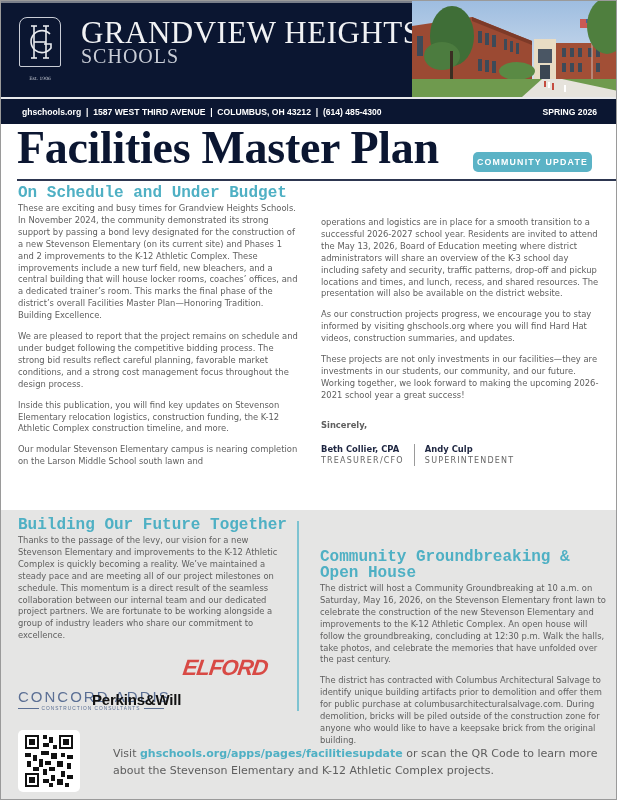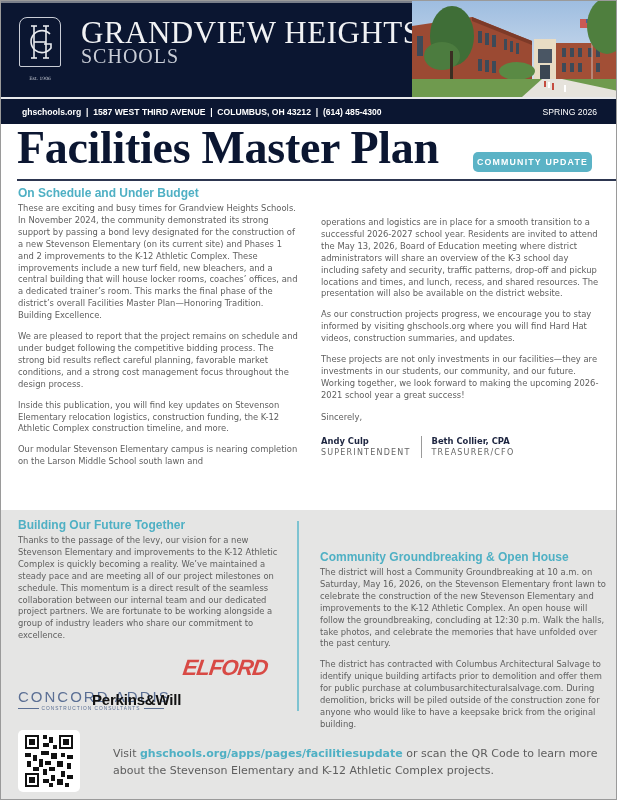--- a/index.html
+++ b/index.html
@@ -18,36 +18,36 @@
   .logo-name2 { position: absolute; left: 80px; top: 44px; font-family: "Liberation Serif", serif; font-size: 20px; letter-spacing: 1px; color: #c9cdd6; white-space: nowrap; }
 
   .hero-photo { position: absolute; left: 411px; top: 0; width: 206px; height: 96px; overflow: hidden; }
   .hero-photo svg { width: 206px; height: 96px; display: block; }
 
   .masthead-rule { position: absolute; left: 0; top: 96px; width: 617px; height: 2px; background: #e8e9ec; }
 
   
   .infobar { position: absolute; left: 0; top: 98px; width: 617px; height: 25px; background: #0b1631; display: flex; align-items: center; justify-content: space-between; padding: 0 21px; }
   .infobar-contact { font-family: "Liberation Sans", sans-serif; font-weight: bold; font-size: 8.6px; color: #ffffff; white-space: nowrap; }
-  .infobar-season { font-family: "Liberation Sans", sans-serif; font-weight: normal; font-size: 8.6px; color: #ffffff; }
+  .infobar-season { font-family: "Liberation Sans", sans-serif; font-weight: bold; font-size: 8.6px; color: #ffffff; }
 
   
   .title { position: absolute; left: 16px; top: 120px; font-family: "Liberation Serif", serif; font-size: 46px; color: #0b1631; white-space: nowrap; letter-spacing: -0.3px; }
   .badge { position: absolute; left: 472px; top: 151px; width: 119px; height: 20px; background: #5bb3c6; border-radius: 5px; color: #fff; font-family: "Liberation Sans", sans-serif; font-weight: bold; font-size: 8.8px; letter-spacing: 1.2px; display: flex; align-items: center; justify-content: center; }
   .title-rule { position: absolute; left: 16px; top: 178px; width: 601px; height: 1.5px; background: #2d3650; }
 
   
   .col { position: absolute; font-family: "DejaVu Sans", sans-serif; font-size: 8.4px; line-height: 11.9px; color: #5e5e5e; }
   .col p { margin-bottom: 9px; }
   .col-left { left: 17px; top: 184px; width: 280px; }
   .col-right { left: 320px; top: 216px; width: 286px; }
 
-  .h-teal { font-family: Liberation Sans, sans-serif; font-weight: bold; color: #4fb0c4; font-size: 12px; line-height: 16px; margin-bottom: 2px; }
-
-  .signoff { margin-top: 10px; }
+  .h-teal { font-family: Liberation Mono, monospace; font-weight: bold; color: #4fb0c4; font-size: 16px; line-height: 16px; margin-bottom: 2px; }
+
+  .signoff { margin-top: 18px; font-weight: bold; }
   .signatures { display: flex; align-items: stretch; margin-top: 12px; }
   .sig { padding-right: 10px; }
   .sig + .sig { border-left: 1px solid #9a9a9a; padding-left: 10px; }
   .sig-name { font-weight: bold; color: #1d2540; font-size: 8.4px; line-height: 11px; }
   .sig-title { letter-spacing: 1.2px; font-size: 8px; line-height: 11px; color: #666; }
 
   
   .panel { position: absolute; left: 0; top: 509px; width: 617px; height: 291px; background: #e5e5e4; }
   .panel-divider { position: absolute; left: 296px; top: 520px; width: 2px; height: 190px; background: #7ec3d1; }
   .panel-col { position: absolute; font-family: "DejaVu Sans", sans-serif; font-size: 8.4px; line-height: 11.9px; color: #5e5e5e; }
@@ -182,26 +182,26 @@
     <p>Our modular Stevenson Elementary campus is nearing completion on the Larson Middle School south lawn and</p>
   </div>
 
   <div class="col col-right">
     <p>operations and logistics are in place for a smooth transition to a successful 2026-2027 school year. Residents are invited to attend the May 13, 2026, Board of Education meeting where district administrators will share an overview of the K-3 school day including safety and security, traffic patterns, drop-off and pickup locations and times, and lunch, recess, and shared resources. The presentation will also be available on the district website.</p>
     <p>As our construction projects progress, we encourage you to stay informed by visiting ghschools.org where you will find Hard Hat videos, construction summaries, and updates.</p>
     <p>These projects are not only investments in our facilities—they are investments in our students, our community, and our future. Working together, we look forward to making the upcoming 2026-2021 school year a great success!</p>
     <p class="signoff">Sincerely,</p>
     <div class="signatures">
       <div class="sig">
+        <div class="sig-name">Beth Collier, CPA</div>
+        <div class="sig-title">TREASURER/CFO</div>
+      </div>
+      <div class="sig">
         <div class="sig-name">Andy Culp</div>
         <div class="sig-title">SUPERINTENDENT</div>
-      </div>
-      <div class="sig">
-        <div class="sig-name">Beth Collier, CPA</div>
-        <div class="sig-title">TREASURER/CFO</div>
       </div>
     </div>
   </div>
 
   <div class="panel"></div>
   <div class="panel-divider"></div>
 
   <div class="panel-col panel-left">
     <h2 class="h-teal">Building Our Future Together</h2>
     <p>Thanks to the passage of the levy, our vision for a new Stevenson Elementary and improvements to the K-12 Athletic Complex is quickly becoming a reality. We’ve maintained a steady pace and are meeting all of our project milestones on schedule. This momentum is a direct result of the seamless collaboration between our internal team and our dedicated project partners. We are fortunate to be working alongside a group of industry leaders who share our commitment to excellence.</p>

